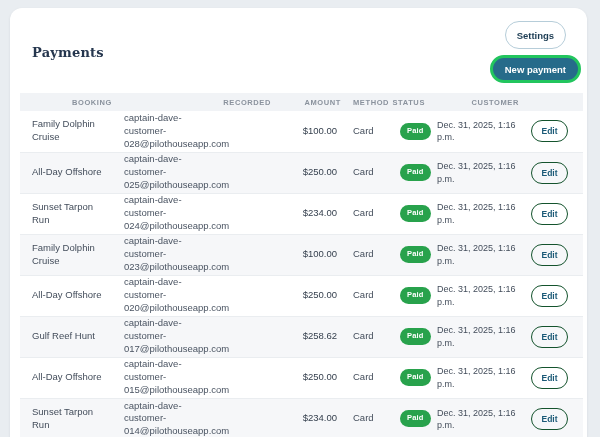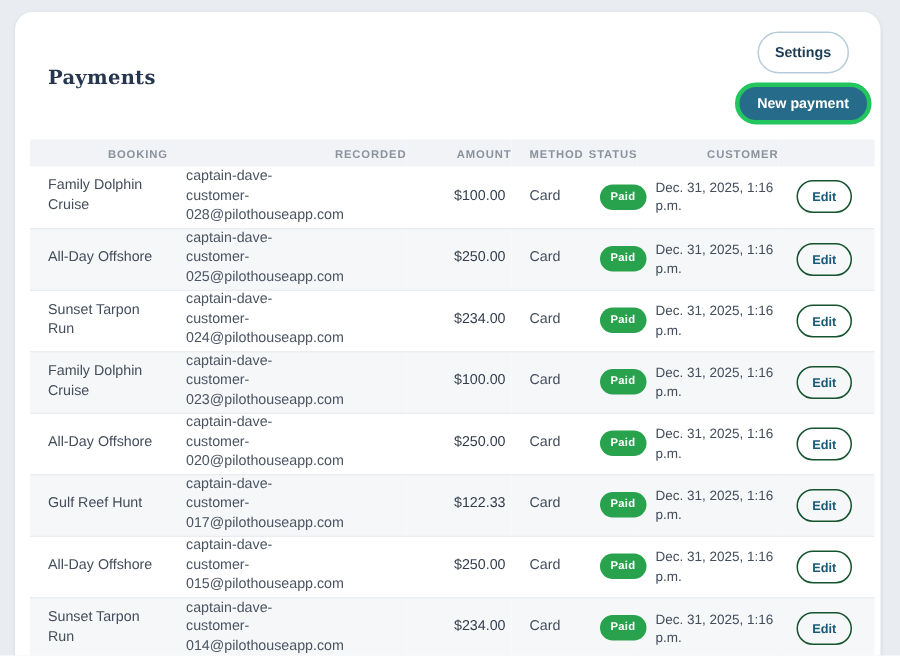--- a/index.html
+++ b/index.html
@@ -202,21 +202,21 @@
 p.m.</td>
     <td class="cell-edit">
       <button class="btn btn-edit">Edit</button>
     </td>
   </tr>
 
   <tr>
     <td class="cell-booking">Gulf Reef Hunt</td>
     <td class="cell-customer">captain-dave-
 customer-017@pilothouseapp.com</td>
-    <td class="cell-amount">$122.33</td>
+    <td class="cell-amount">$258.62</td>
     <td class="cell-method">Card</td>
     <td class="cell-status">
       <span class="badge">Paid</span>
     </td>
     <td class="cell-recorded">Dec. 31, 2025, 1:16
 p.m.</td>
     <td class="cell-edit">
       <button class="btn btn-edit">Edit</button>
     </td>
   </tr>

